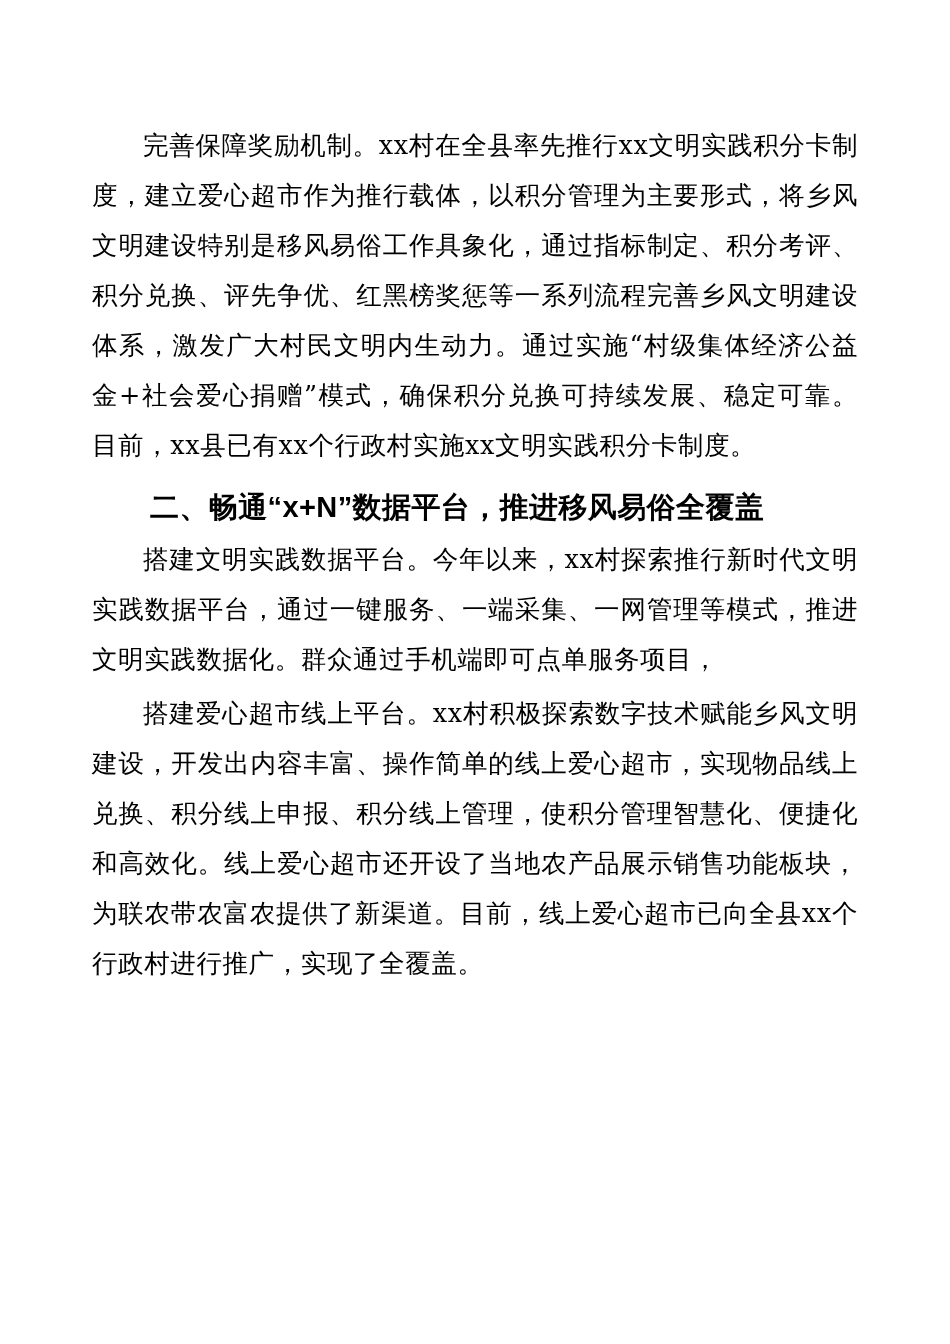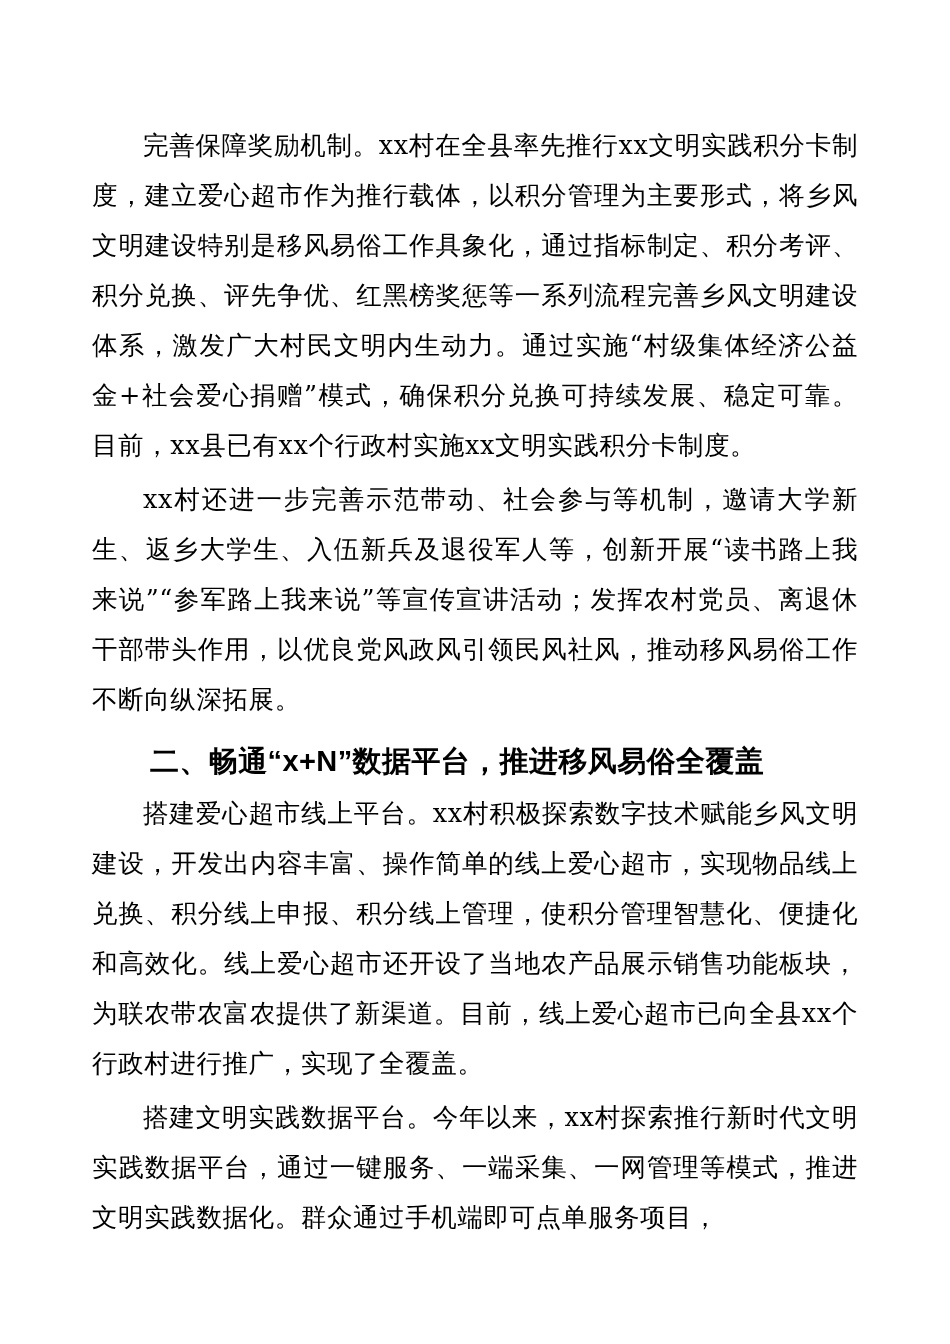--- a/index.html
+++ b/index.html
@@ -46,22 +46,21 @@
   }
 </style>
 </head>
 <body>
 
 <div class="page">
   <div class="doc-body">
 
     <p class="para">完善保障奖励机制。xx村在全县率先推行xx文明实践积分卡制度，建立爱心超市作为推行载体，以积分管理为主要形式，将乡风文明建设特别是移风易俗工作具象化，通过指标制定、积分考评、积分兑换、评先争优、红黑榜奖惩等一系列流程完善乡风文明建设体系，激发广大村民文明内生动力。通过实施“村级集体经济公益金+社会爱心捐赠”模式，确保积分兑换可持续发展、稳定可靠。目前，xx县已有xx个行政村实施xx文明实践积分卡制度。</p>
 
-    <p class="para">xx村还进一步完善示范带动、社会参与等机制，邀请大学新生、返乡大学生、入伍新兵及退役军人等，创新开展“读书路上我来说”“参军路上我来说”等宣传宣讲活动；发挥农村党员、离退休干部带头作用，以优良党风政风引领民风社风，推动移风易俗工作不断向纵深拓展。</p>
 
     <h2 class="heading">二、畅通“x+N”数据平台，推进移风易俗全覆盖</h2>
 
+    <p class="para">搭建文明实践数据平台。今年以来，xx村探索推行新时代文明实践数据平台，通过一键服务、一端采集、一网管理等模式，推进文明实践数据化。群众通过手机端即可点单服务项目，</p>
+
     <p class="para">搭建爱心超市线上平台。xx村积极探索数字技术赋能乡风文明建设，开发出内容丰富、操作简单的线上爱心超市，实现物品线上兑换、积分线上申报、积分线上管理，使积分管理智慧化、便捷化和高效化。线上爱心超市还开设了当地农产品展示销售功能板块，为联农带农富农提供了新渠道。目前，线上爱心超市已向全县xx个行政村进行推广，实现了全覆盖。</p>
-
-    <p class="para">搭建文明实践数据平台。今年以来，xx村探索推行新时代文明实践数据平台，通过一键服务、一端采集、一网管理等模式，推进文明实践数据化。群众通过手机端即可点单服务项目，</p>
 
   </div>
 </div>
 
 </body></html>

